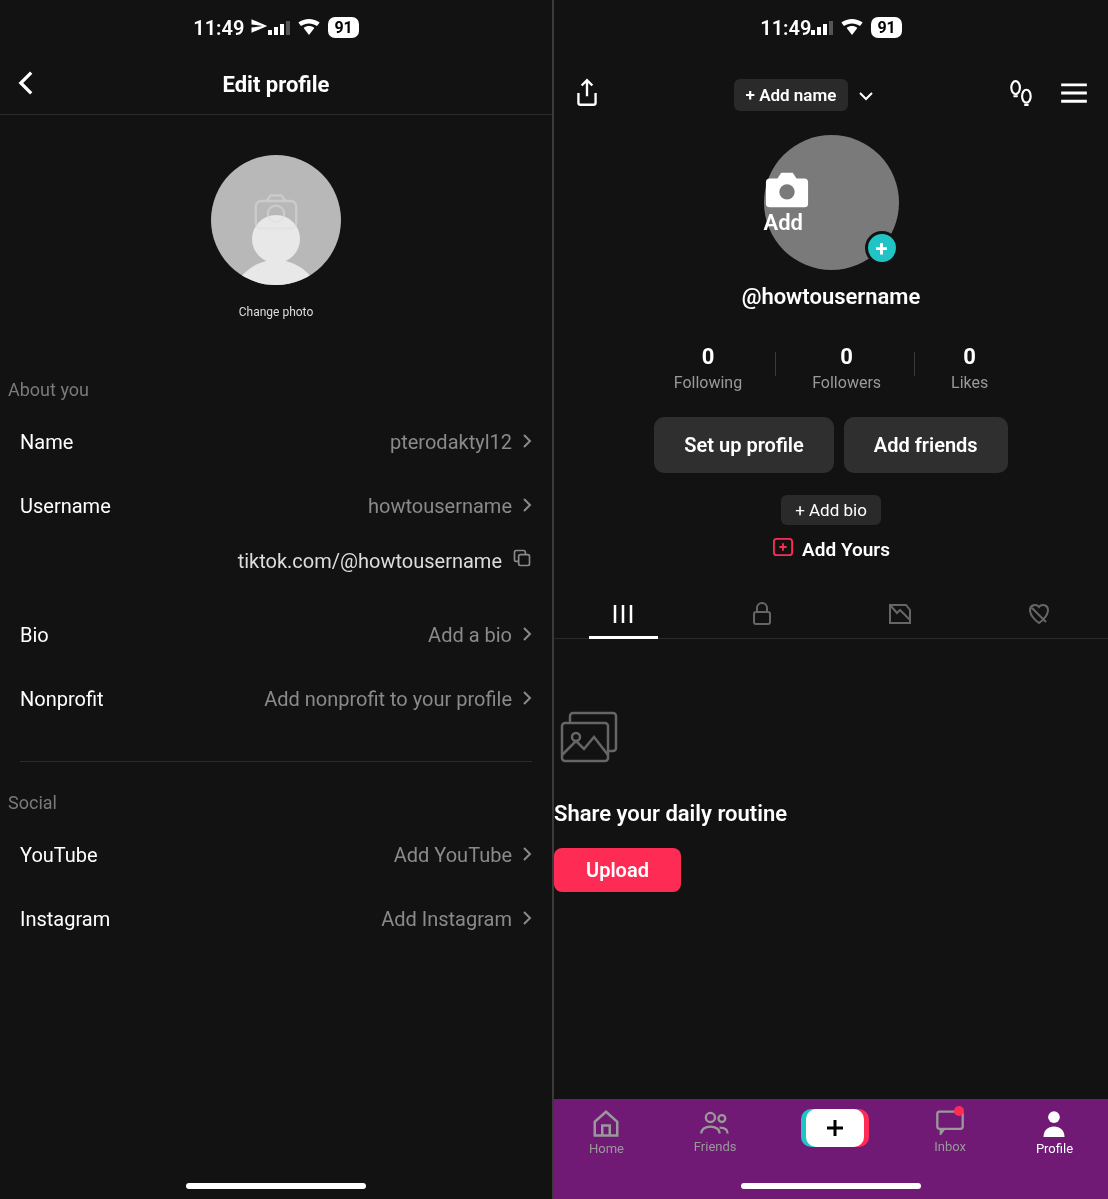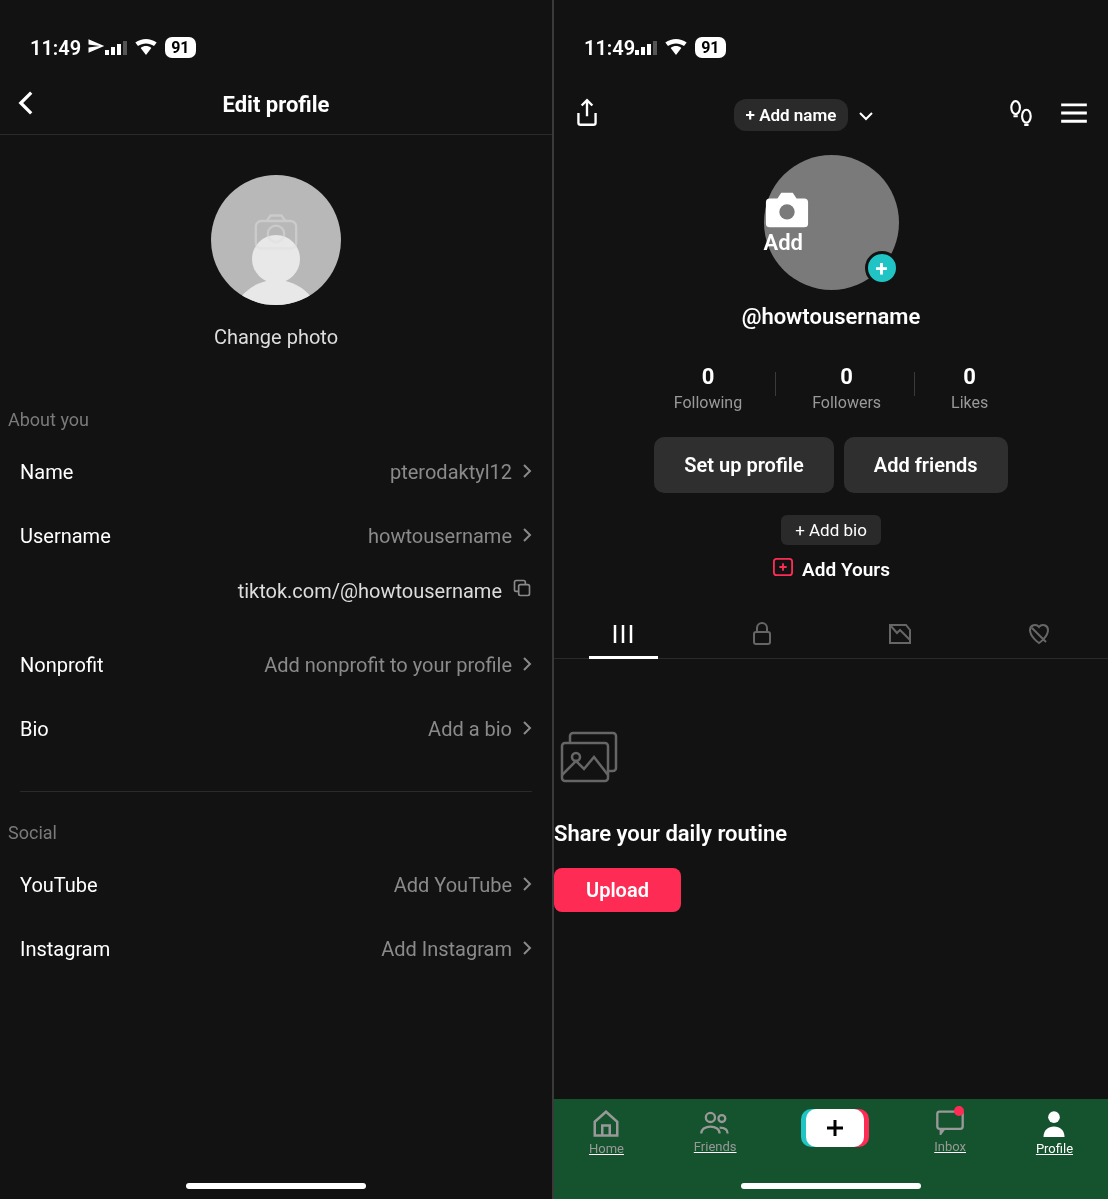--- a/index.html
+++ b/index.html
@@ -18,25 +18,24 @@
     position: relative;
     overflow: hidden;
   }
   .screen-left { border-right: 2px solid #3a3a3a; }
 
   
   .status-bar {
     height: 55px;
     display: flex;
     align-items: center;
-    justify-content: flex-start;
+    justify-content: center;
     padding: 0 30px;
     font-size: 20px;
     font-weight: 600;
-    margin-top: 20px;
   }
   .status-left { display: flex; align-items: center; gap: 6px; }
   .status-right { display: flex; align-items: center; gap: 8px; }
   .battery-badge {
     background: #fff;
     color: #000;
     border-radius: 7px;
     padding: 1px 6px;
     font-size: 16px;
     font-weight: 700;
@@ -90,21 +89,21 @@
     background: #e8e8e8;
     border-radius: 50%;
   }
   .avatar-circle .camera-overlay {
     position: absolute;
     top: 38px;
     opacity: 0.5;
   }
   .change-photo {
     margin-top: 20px;
-    font-size: 20px;
+    font-size: 12px;
     color: #ddd;
   }
 
   
   .section-label {
     color: #7a7a7a;
     font-size: 18px;
     padding: 30px 8px 10px;
   }
 
@@ -148,21 +147,21 @@
     height: 60px;
     display: flex;
     align-items: center;
     justify-content: space-between;
     padding: 0 20px;
     margin-top: 10px;
   }
   .header-right-center { display: flex; align-items: center; gap: 10px; }
   .add-name-pill {
     background: #2a2a2a;
-    border-radius: 12px;
+    border-radius: 6px;
     padding: 6px 12px;
     font-size: 17px;
     font-weight: 600;
     display: flex;
     align-items: center;
   }
   .header-right-icons { display: flex; align-items: center; gap: 26px; }
 
   
   .avatar-section-right {
@@ -309,26 +308,25 @@
     font-size: 20px;
     font-weight: 600;
   }
 
   
   .bottom-nav {
     position: absolute;
     bottom: 0;
     left: 0; right: 0;
     height: 100px;
-    background: #14532d;
+    background: #701a75;
     display: flex;
     align-items: flex-start;
     justify-content: space-around;
     padding-top: 10px;
-    text-decoration: underline;
   }
   .nav-item {
     display: flex;
     flex-direction: column;
     align-items: center;
     gap: 4px;
     color: #999;
     font-size: 13px;
     position: relative;
   }
@@ -449,33 +447,33 @@
     <span>tiktok.com/@howtousername</span>
     <span>
       <svg width="20" height="20" viewBox="0 0 24 24" fill="none" stroke="#8a8a8a" stroke-width="2">
           <rect x="8" y="8" width="13" height="13" rx="2"></rect>
           <path d="M16 8V5a2 2 0 0 0-2-2H5a2 2 0 0 0-2 2v9a2 2 0 0 0 2 2h3"></path>
         </svg>
     </span>
   </div>
 
   <div class="row">
+    <span class="row-label">Bio</span>
+    <span class="row-value">
+      <span>Add a bio</span>
+      <span class="chevron"><svg width="10" height="16" viewBox="0 0 10 16" fill="none" stroke="#8a8a8a" stroke-width="2">
+            <path d="M2 2l6 6-6 6"></path>
+          </svg></span>
+    </span>
+  </div>
+
+  <div class="row">
     <span class="row-label">Nonprofit</span>
     <span class="row-value">
       <span>Add nonprofit to your profile</span>
-      <span class="chevron"><svg width="10" height="16" viewBox="0 0 10 16" fill="none" stroke="#8a8a8a" stroke-width="2">
-            <path d="M2 2l6 6-6 6"></path>
-          </svg></span>
-    </span>
-  </div>
-
-  <div class="row">
-    <span class="row-label">Bio</span>
-    <span class="row-value">
-      <span>Add a bio</span>
       <span class="chevron"><svg width="10" height="16" viewBox="0 0 10 16" fill="none" stroke="#8a8a8a" stroke-width="2">
             <path d="M2 2l6 6-6 6"></path>
           </svg></span>
     </span>
   </div>
 
   <div class="divider"></div>
 
   <div class="section-label">Social</div>
 

